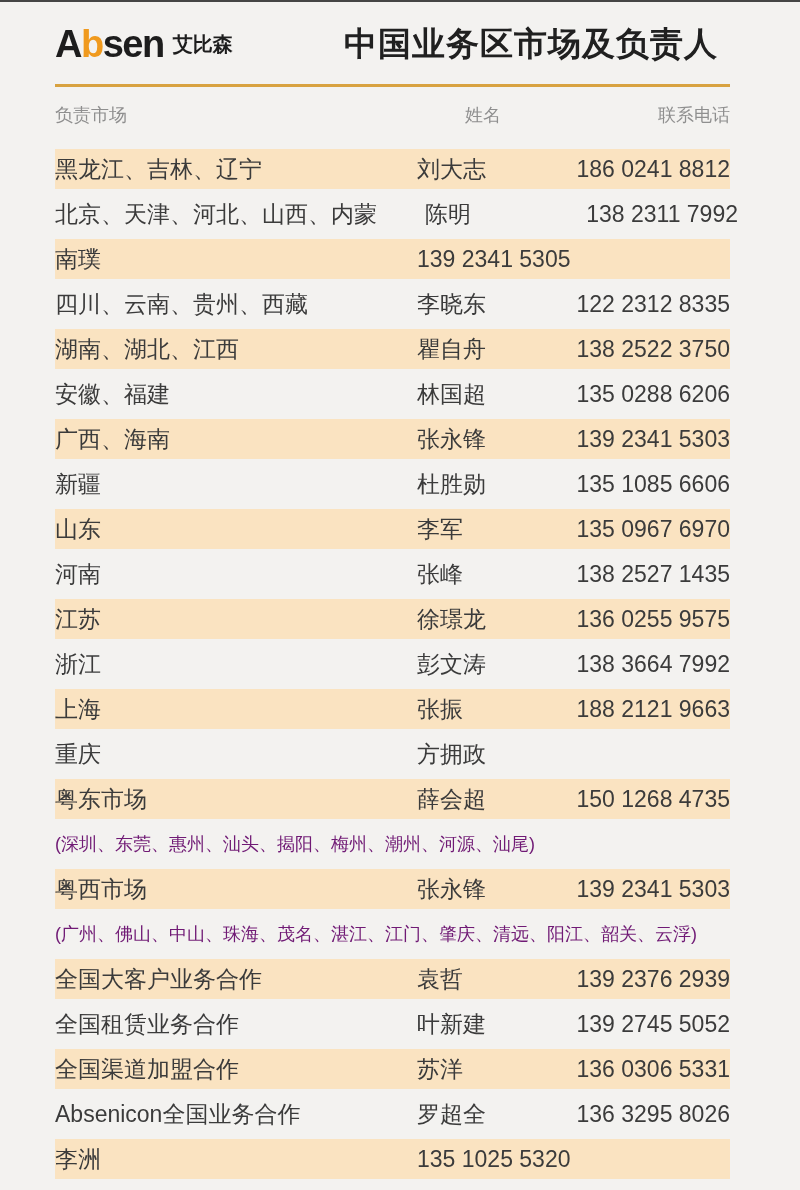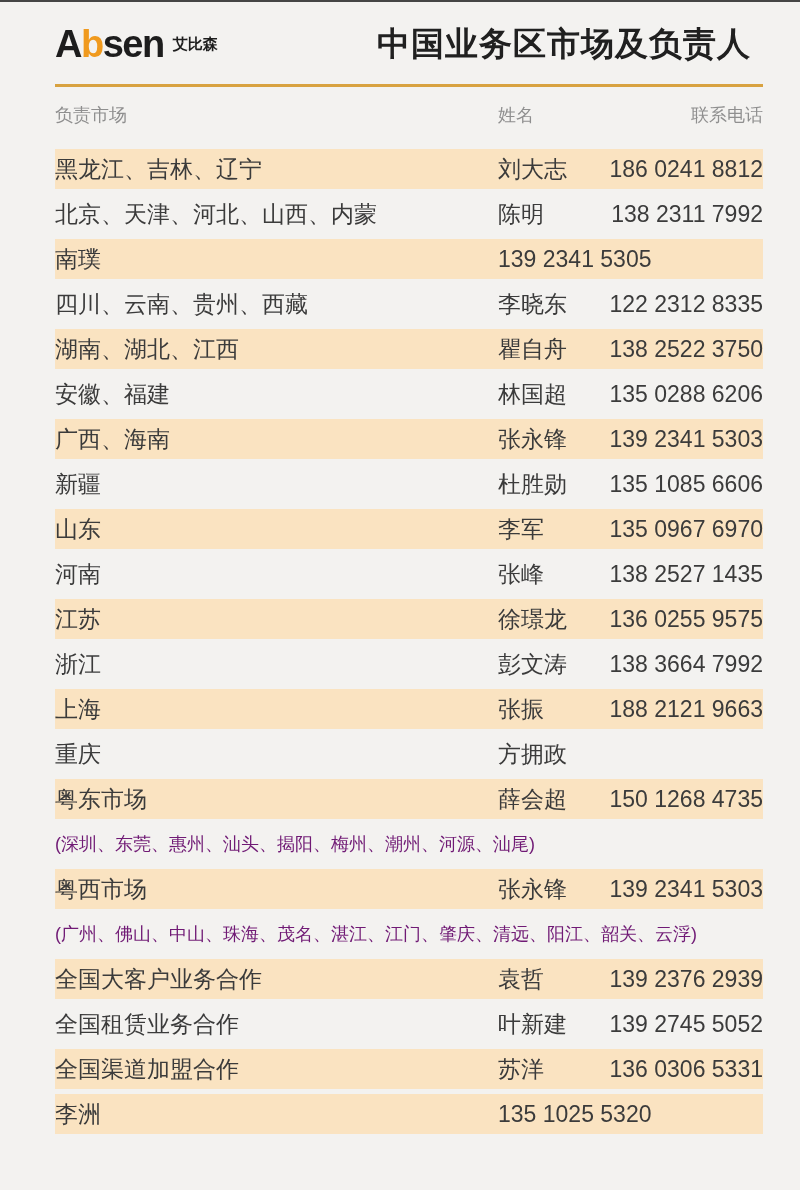--- a/index.html
+++ b/index.html
@@ -5,40 +5,40 @@
   html, body { margin: 0; padding: 0; }
   body {
     width: 800px;
     height: 1190px;
     box-sizing: border-box;
     background: var(--page-bg, #f3f2f0);
     border-top: 2px solid #454545;
     font-family: "Liberation Sans", "DejaVu Sans", sans-serif;
     overflow: hidden;
   }
-  .page { padding: 14px 37px 0 55px; }
+  .page { padding: 14px 70px 0 55px; }
 
   
   .hdr {
     display: flex;
     justify-content: space-between;
     align-items: center;
     height: 56px;
   }
   .logo { display: flex; align-items: center; white-space: nowrap; }
   .logo-en {
     font-size: 38px;
     font-weight: 800;
     letter-spacing: -1.5px;
     color: #1d1d1d;
     line-height: 1;
   }
   .lg-b { color: var(--logo-orange, #f09a1e); }
   .logo-cn {
-    font-size: 15px;
+    font-size: 20px;
     font-weight: 700;
     color: #1d1d1d;
     margin-left: 9px;
   }
   .title {
     margin: 12px;
     font-size: 33px;
     font-weight: 600;
     color: #202020;
     letter-spacing: 1px;
@@ -59,20 +59,21 @@
 
   
   .row {
     display: grid;
     grid-template-columns: 1fr 100px 165px;
     align-items: center;
     height: 40px;
     margin-bottom: 5px;
     font-size: 23px;
     color: var(--text-dark, #3b3b3b);
+    gap: 48px;
   }
   .row.hl { background: var(--highlight, #fae3c1); }
   .cell { white-space: nowrap; overflow: visible; }
   .cell.phone { text-align: right; }
 
   .note {
     height: 40px;
     margin-bottom: 5px;
     display: flex;
     align-items: center;
@@ -212,20 +213,25 @@
     <span class="cell name">叶新建</span>
     <span class="cell phone">139 2745 5052</span>
   </div>
 
   <div class="row hl">
     <span class="cell market">全国渠道加盟合作</span>
     <span class="cell name">苏洋</span>
     <span class="cell phone">136 0306 5331</span>
   </div>
 
+  <div class="row">
+    <span class="cell market">Absenicon全国业务合作</span>
+    <span class="cell name">罗超全</span>
+    <span class="cell phone">136 3295 8026</span>
+  </div>
 
   <div class="row hl">
     <span class="cell name">李洲</span>
     <span class="cell phone">135 1025 5320</span>
   </div>
 </div>
 
 </div>
 
 </body></html>

